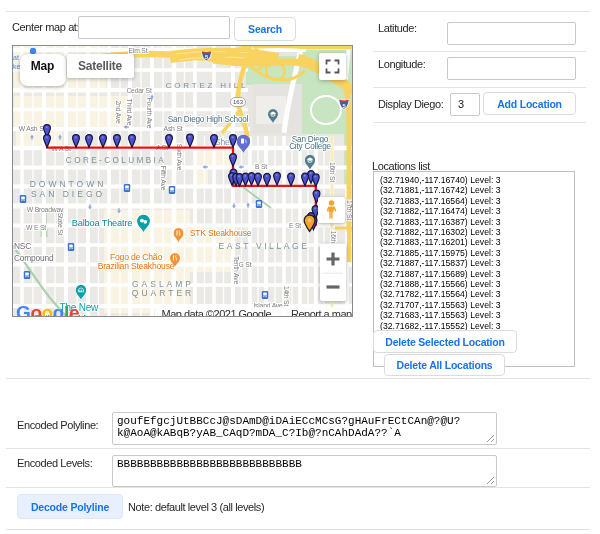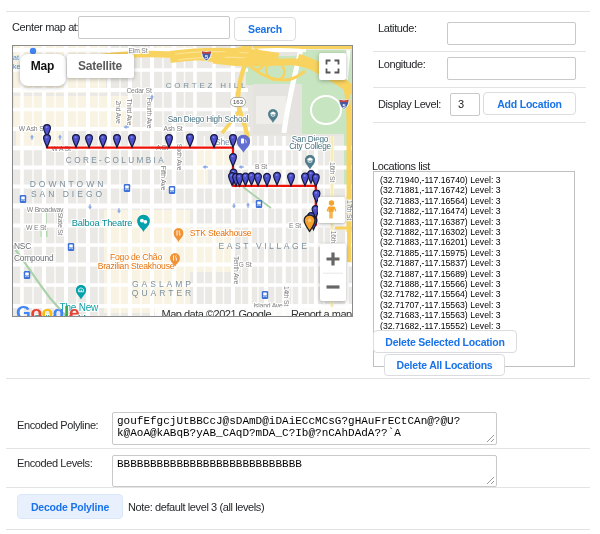--- a/index.html
+++ b/index.html
@@ -15,21 +15,21 @@
 <div class="hr" style="left:6px;top:11px;width:584px;"></div>
 <div class="lbl" style="left:12px;top:21px;">Center map at:</div>
 <div class="inp" style="left:78px;top:16px;width:152px;height:23px;"></div>
 <div class="gbtn" style="left:234px;top:17px;width:62px;height:24px;">Search</div>
 <div class="lbl" style="left:378px;top:22px;">Latitude:</div>
 <div class="inp" style="left:447px;top:22px;width:129px;height:23px;"></div>
 <div class="hr" style="left:373px;top:51px;width:213px;"></div>
 <div class="lbl" style="left:378px;top:58px;">Longitude:</div>
 <div class="inp" style="left:447px;top:57px;width:129px;height:23px;"></div>
 <div class="hr" style="left:373px;top:87px;width:213px;"></div>
-<div class="lbl" style="left:378px;top:98px;">Display Level:</div>
+<div class="lbl" style="left:378px;top:98px;">Display Diego:</div>
 <div class="inp" style="left:450px;top:93px;width:30px;height:23px;font-size:11px;color:#202124;padding-left:7px;line-height:21px;">3</div>
 <div class="gbtn" style="left:483px;top:92px;width:93px;height:23px;">Add Location</div>
 <div class="hr" style="left:373px;top:122px;width:213px;"></div>
 <div class="lbl" style="left:372px;top:160px;">Locations list</div>
 <div class="abs" style="left:373px;top:171px;width:202px;height:196px;border:1px solid #c0c0c0;box-sizing:border-box;background:#fff;overflow:hidden;">
   <div style="font-size:8.7px;color:#000;line-height:10.4px;padding:3px 0 0 6px;white-space:nowrap;">
     (32.71940,-117.16740) Level: 3<br>
     (32.71881,-117.16742) Level: 3<br>
     (32.71883,-117.16564) Level: 3<br>
     (32.71882,-117.16474) Level: 3<br>

